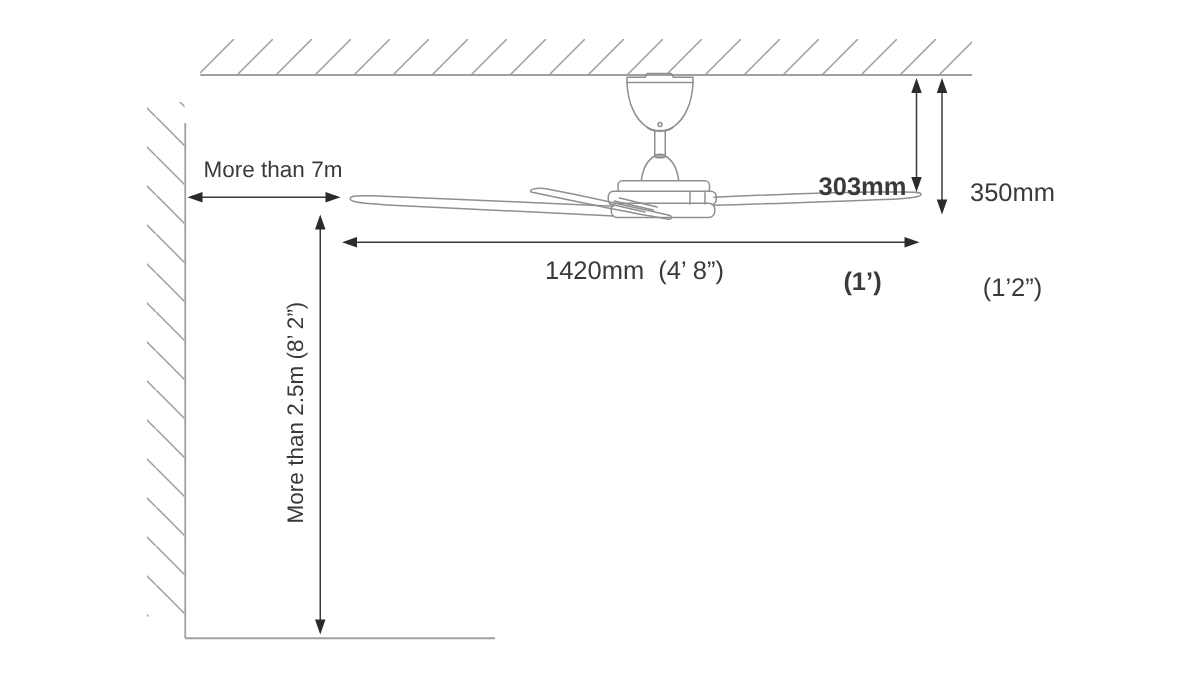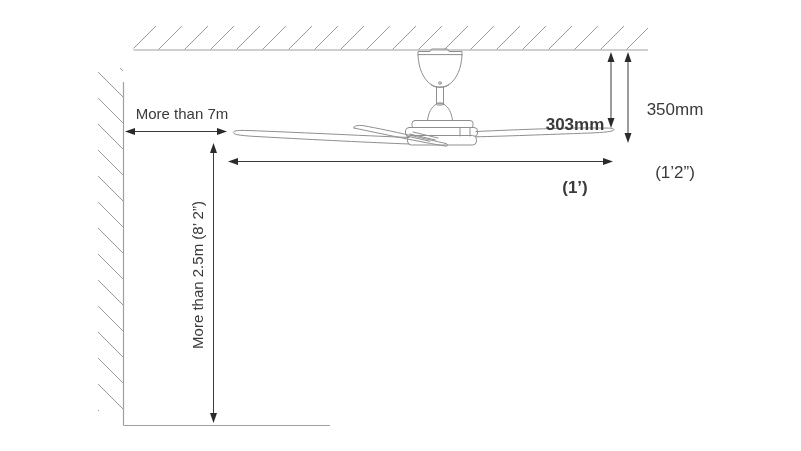--- a/index.html
+++ b/index.html
@@ -124,26 +124,27 @@
 
     <g>
       <line class="dimline" x1="213.5" y1="146" x2="213.5" y2="419"></line>
       <polygon class="ah" points="213.5,143 210,153 217,153"></polygon>
       <polygon class="ah" points="213.5,423 210,413 217,413"></polygon>
     </g>
   </svg>
 
   <div class="label lbl-15" style="left:112px; top:105px; width:140px;">More than 7m</div>
 
+  <div class="label lbl-17" style="left:343px; top:170px; width:160px;">1420mm  (4’ 8”)</div>
 
   <div class="label lbl-17" style="left:527px; top:72px; width:96px;font-weight:bold;">
     <div>303mm</div>
     <div>(1’)</div>
   </div>
 
-  <div class="label lbl-17" style="left:627px; top:57px; width:96px;">
+  <div class="label lbl-17" style="left:627px; top:76px; width:96px;">
     <div>350mm</div>
     <div>(1’2”)</div>
   </div>
 
   <div class="label lbl-15 rotated" style="left:113px; top:267px; width:170px;">More than 2.5m (8’ 2”)</div>
 
 </div>
 
 </body></html>

